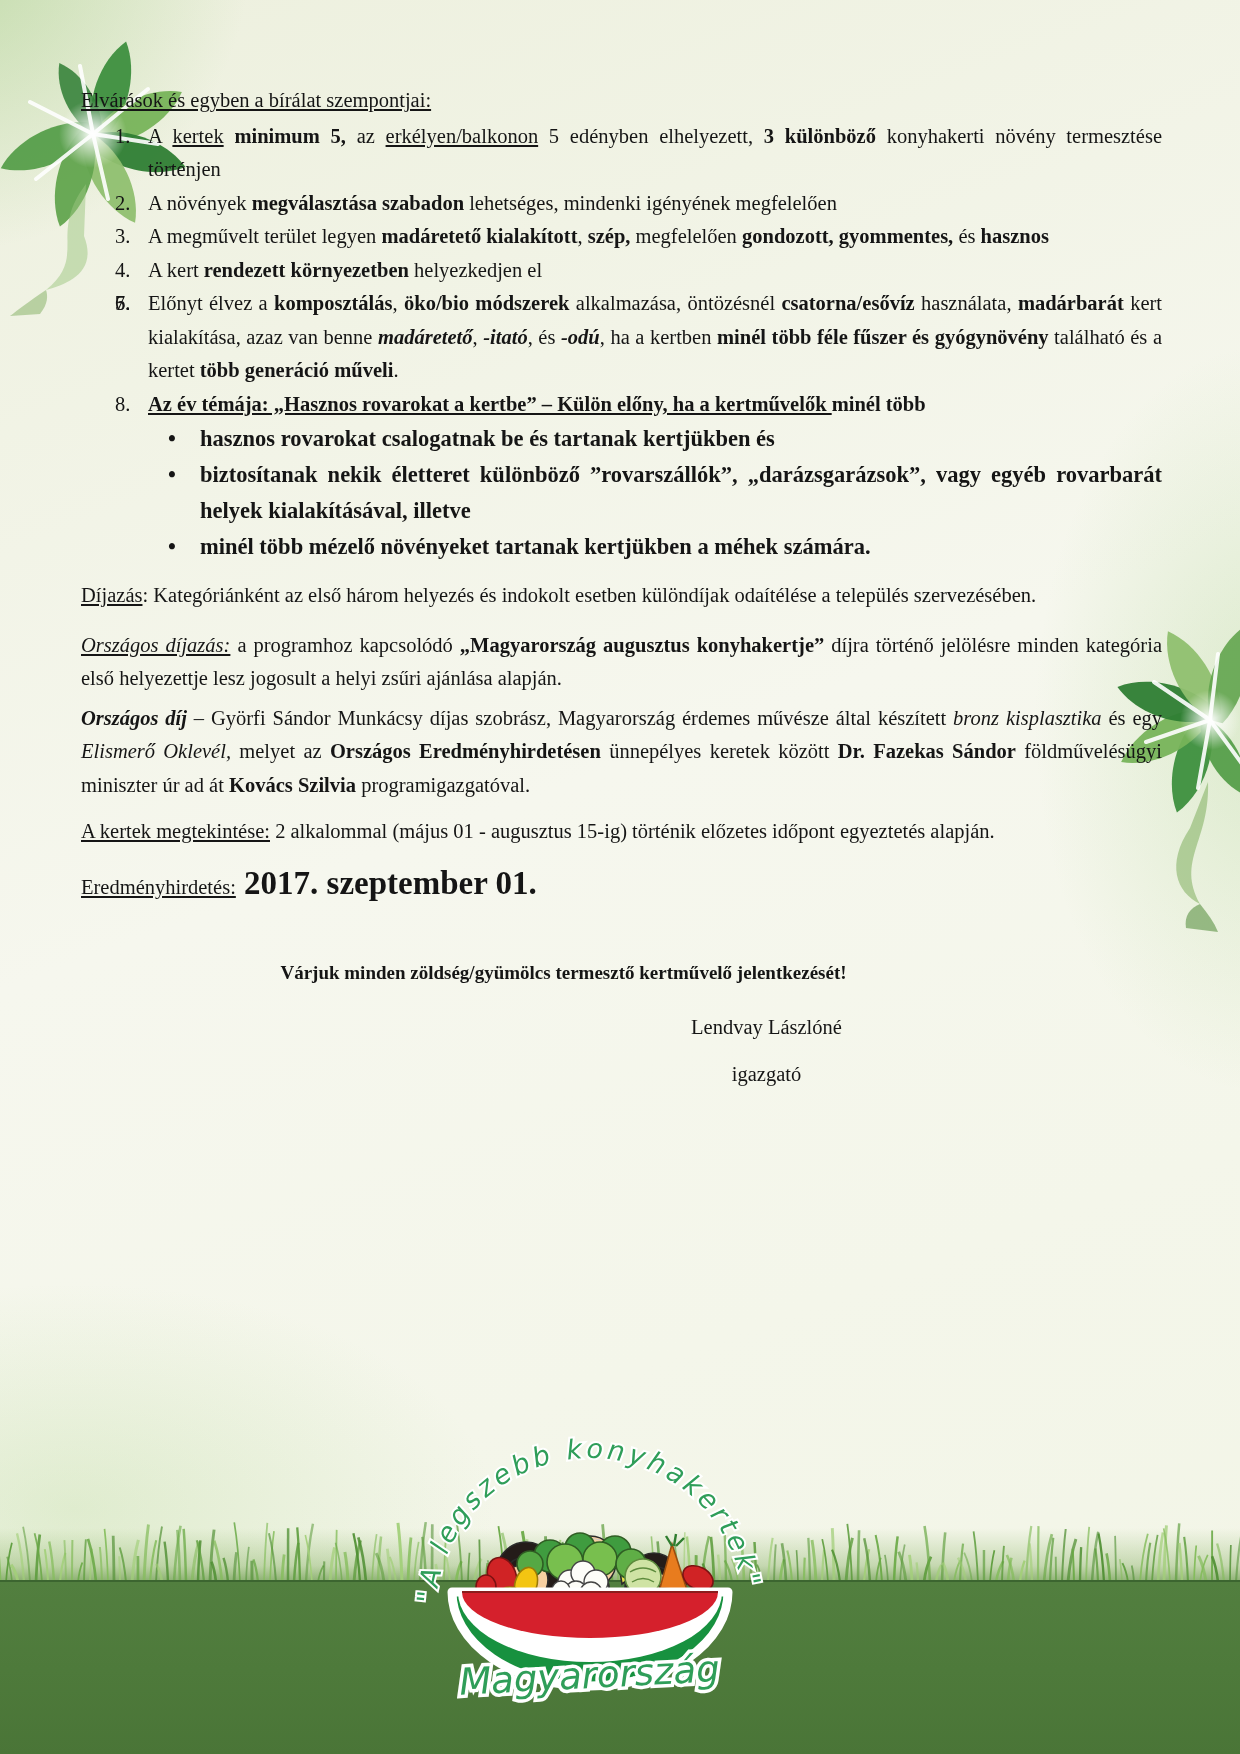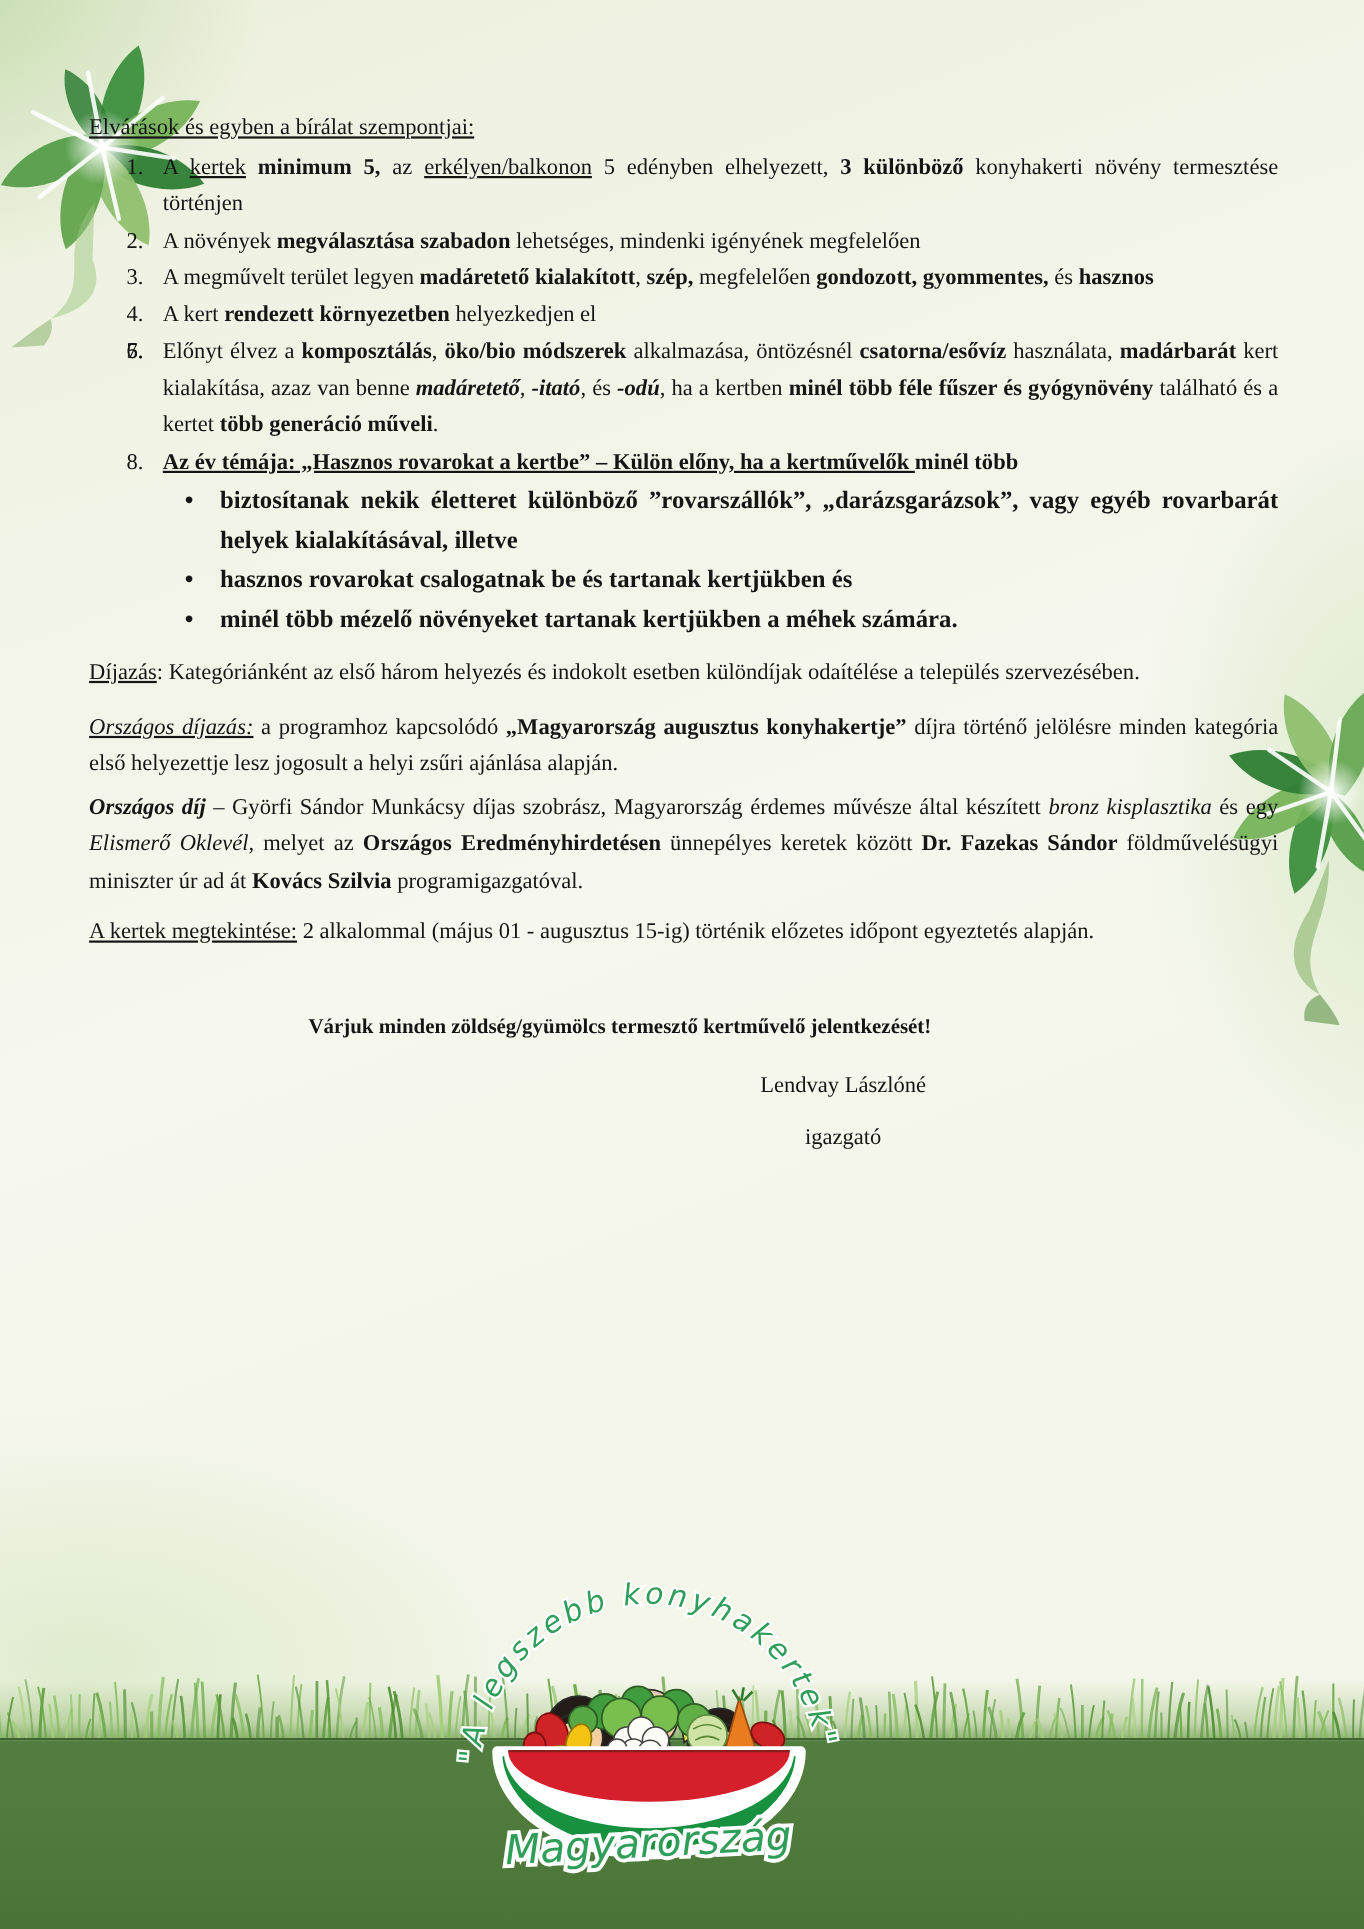--- a/index.html
+++ b/index.html
@@ -10,21 +10,21 @@
     overflow:hidden;
     font-family:"Liberation Serif","DejaVu Serif",serif;
     color:#151515;
     background:
       radial-gradient(430px 430px at -50px -50px, rgba(150,198,118,.50), rgba(150,198,118,0) 70%),
       radial-gradient(320px 520px at 102% 41%, rgba(160,205,128,.30), rgba(160,205,128,0) 72%),
       radial-gradient(560px 300px at 6% 86%, rgba(175,213,142,.30), rgba(175,213,142,0) 75%),
       linear-gradient(160deg,#edf0de 0%,#f6f7ee 45%,#f2f5e6 100%);
   }
   .content{
-    position:absolute;left:81px;top:100px;width:1081px;z-index:2;
+    position:absolute;left:81px;top:84px;width:1081px;z-index:2;
     font-size:20.5px;line-height:33.5px;
   }
   .b{font-weight:bold}.i{font-style:italic}.u{text-decoration:underline}
   .heading{margin:0 0 2px 0;}
   ol.criteria{list-style:none;margin:0;padding:0 0 0 34px;}
   ol.criteria li{position:relative;padding-left:33px;text-align:justify;}
   ol.criteria .num{position:absolute;left:0;top:0;}
   ul.bullets{list-style:none;margin:0;padding:0 0 0 79px;font-weight:bold;font-size:22.5px;line-height:36px;}
   ul.bullets li{position:relative;padding-left:40px;text-align:justify;}
   ul.bullets li::before{content:"\2022";position:absolute;left:8px;top:0;}
@@ -106,30 +106,31 @@
       <li><span class="num">2.</span><span><span>A növények </span><span class="b">megválasztása szabadon</span><span> lehetséges, mindenki igényének megfelelően</span></span></li>
       <li><span class="num">3.</span><span><span>A megművelt terület legyen </span><span class="b">madáretető kialakított</span><span>, </span><span class="b">szép,</span><span> megfelelően </span><span class="b">gondozott, gyommentes,</span><span> és </span><span class="b">hasznos</span></span></li>
       <li><span class="num">4.</span><span><span>A kert </span><span class="b">rendezett környezetben</span><span> helyezkedjen el</span></span></li>
       <li><span class="num">5.</span></li>
       <li><span class="num">6.</span></li>
       <li><span class="num">7.</span><span><span>Előnyt élvez a </span><span class="b">komposztálás</span><span>, </span><span class="b">öko/bio módszerek</span><span> alkalmazása, öntözésnél </span><span class="b">csatorna/esővíz</span><span> használata, </span><span class="b">madárbarát</span><span> kert kialakítása, azaz van benne </span><span class="b i">madáretető</span><span>, </span><span class="b i">-itató</span><span>, és </span><span class="b i">-odú</span><span>, ha a kertben </span><span class="b">minél több féle fűszer és gyógynövény</span><span> található és a kertet </span><span class="b">több generáció műveli</span><span>.</span></span></li>
       <li><span class="num">8.</span><span><span class="b u">Az év témája: „Hasznos rovarokat a kertbe” – Külön előny, ha a kertművelők </span><span class="b">minél több</span></span></li>
     </ol>
 
     <ul class="bullets">
+      <li><span><span>hasznos rovarokat csalogatnak be és tartanak kertjükben és</span></span></li>
       <li><span><span>biztosítanak nekik életteret különböző ”rovarszállók”, „darázsgarázsok”, vagy egyéb rovarbarát helyek kialakításával, illetve</span></span></li>
-      <li><span><span>hasznos rovarokat csalogatnak be és tartanak kertjükben és</span></span></li>
       <li><span><span>minél több mézelő növényeket tartanak kertjükben a méhek számára.</span></span></li>
     </ul>
 
     <p class="para m1"><span class="u">Díjazás</span><span>: Kategóriánként az első három helyezés és indokolt esetben különdíjak odaítélése a település szervezésében.</span></p>
     <p class="para m2"><span class="i u">Országos díjazás:</span><span> a programhoz kapcsolódó </span><span class="b">„Magyarország augusztus konyhakertje”</span><span> díjra történő jelölésre minden kategória első helyezettje lesz jogosult a helyi zsűri ajánlása alapján.</span></p>
     <p class="para m3"><span class="b i">Országos díj</span><span> – Györfi Sándor Munkácsy díjas szobrász, Magyarország érdemes művésze által készített </span><span class="i">bronz kisplasztika</span><span> és egy </span><span class="i">Elismerő Oklevél,</span><span> melyet az </span><span class="b">Országos Eredményhirdetésen</span><span> ünnepélyes keretek között </span><span class="b">Dr. Fazekas Sándor</span><span> földművelésügyi miniszter úr ad át </span><span class="b">Kovács Szilvia</span><span> programigazgatóval.</span></p>
     <p class="para m4"><span class="u">A kertek megtekintése:</span><span> 2 alkalommal (május 01 - augusztus 15-ig) történik előzetes időpont egyeztetés alapján.</span></p>
 
+    <p class="result-line"><span class="u">Eredményhirdetés:</span><span class="result-date"> 2017. szeptember 01.</span></p>
 
     <p class="invite">Várjuk minden zöldség/gyümölcs termesztő kertművelő jelentkezését!</p>
 
     <div class="sign">
       <p>Lendvay Lászlóné</p>
       <p>igazgató</p>
     </div>
   </div>
 
   <svg class="grass" viewBox="0 0 1240 94" preserveAspectRatio="none">

